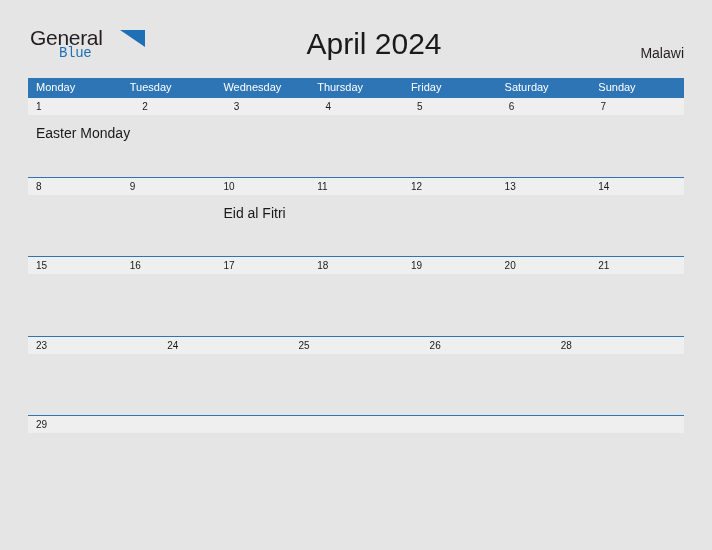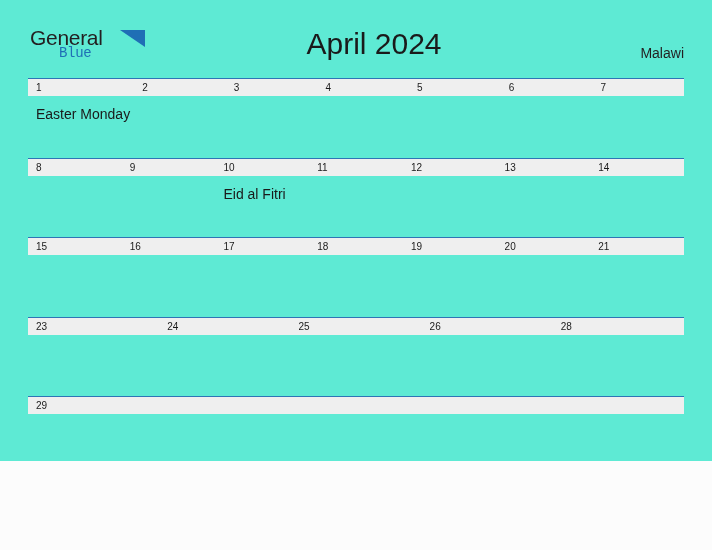--- a/index.html
+++ b/index.html
@@ -9,22 +9,22 @@
   body {
     width: 712px;
     height: 550px;
     background: #fcfcfc;
     font-family: "Liberation Sans", sans-serif;
     overflow: hidden;
   }
   .page {
     position: relative;
     width: 712px;
-    height: 461px;
-    background: #5eead4;
+    height: 550px;
+    background: #e5e5e5;
   }
 
   
   .header {
     position: relative;
     height: 62px;
     padding: 0;
   }
   .logo {
     position: absolute;
@@ -171,20 +171,29 @@
       </span>
       <span class="logo-blue">Blue</span>
     </div>
 
     <div class="cal-title">April 2024</div>
     <div class="cal-country">Malawi</div>
   </div>
 
   <div class="calendar">
 
+    <div class="weekday-row">
+      <div class="weekday-cell">Monday</div>
+      <div class="weekday-cell">Tuesday</div>
+      <div class="weekday-cell">Wednesday</div>
+      <div class="weekday-cell">Thursday</div>
+      <div class="weekday-cell">Friday</div>
+      <div class="weekday-cell">Saturday</div>
+      <div class="weekday-cell">Sunday</div>
+    </div>
 
     <div class="week-row">
       <div class="day-band"></div>
       <div class="day-cells">
         <div class="day-cell">
           <span class="day-num">1</span>
           <span class="day-event">Easter Monday</span>
         </div>
         <div class="day-cell">
           <span class="day-num">2</span>

